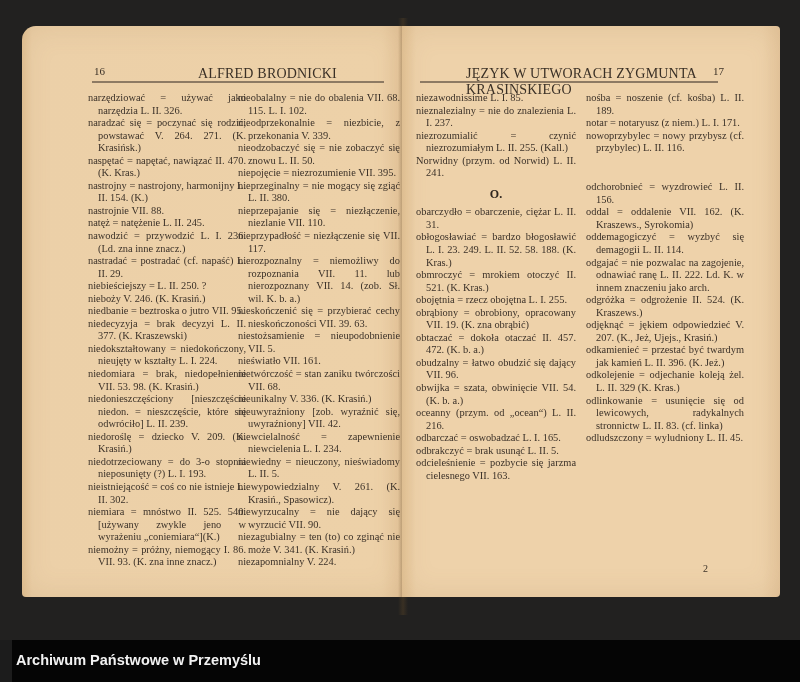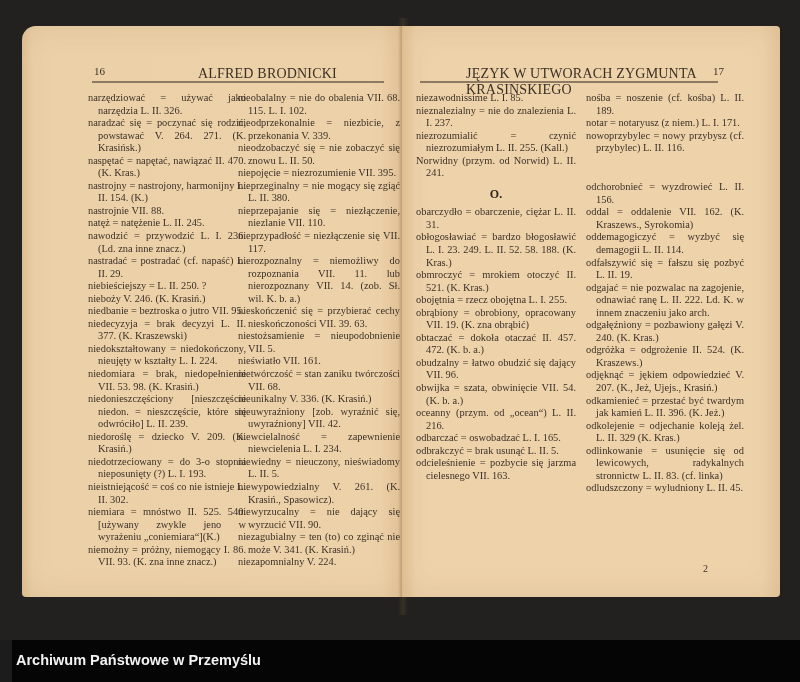--- a/index.html
+++ b/index.html
@@ -151,23 +151,21 @@
         <p class="entry">odcieleśnienie = pozbycie się jarzma cielesnego VII. 163.</p>
       </div>
     <div class="col" id="r-c2" style="left:184px; width:158px;">
         <p class="entry">nośba = noszenie (cf. kośba) L. II. 189.</p>
         <p class="entry">notar = notaryusz (z niem.) L. I. 171.</p>
         <p class="entry">nowoprzybylec = nowy przybysz (cf. przybylec) L. II. 116.</p>
         <div class="letter-head">&nbsp;</div>
         <p class="entry">odchorobnieć = wyzdrowieć L. II. 156.</p>
         <p class="entry">oddal = oddalenie VII. 162. (K. Kraszews., Syrokomia)</p>
         <p class="entry">oddemagogiczyć = wyzbyć się demagogii L. II. 114.</p>
-        <p class="entry">odfałszywić się = fałszu się pozbyć L. II. 19.</p>
         <p class="entry">odgajać = nie pozwalac na zagojenie, odnawiać ranę L. II. 222. Ld. K. w innem znaczeniu jako arch.</p>
-        <p class="entry">odgałęźniony = pozbawiony gałęzi V. 240. (K. Kras.)</p>
         <p class="entry">odgróżka = odgrożenie II. 524. (K. Kraszews.)</p>
         <p class="entry">odjęknąć = jękiem odpowiedzieć V. 207. (K., Jeż, Ujejs., Krasiń.)</p>
         <p class="entry">odkamienieć = przestać być twardym jak kamień L. II. 396. (K. Jeż.)</p>
         <p class="entry">odkolejenie = odjechanie koleją żel. L. II. 329 (K. Kras.)</p>
         <p class="entry">odlinkowanie = usunięcie się od lewicowych, radykalnych stronnictw L. II. 83. (cf. linka)</p>
         <p class="entry">odludszczony = wyludniony L. II. 45.</p>
       </div>
 
     <div class="sig" style="left:301px; top:537px;">2</div>
   </div>

